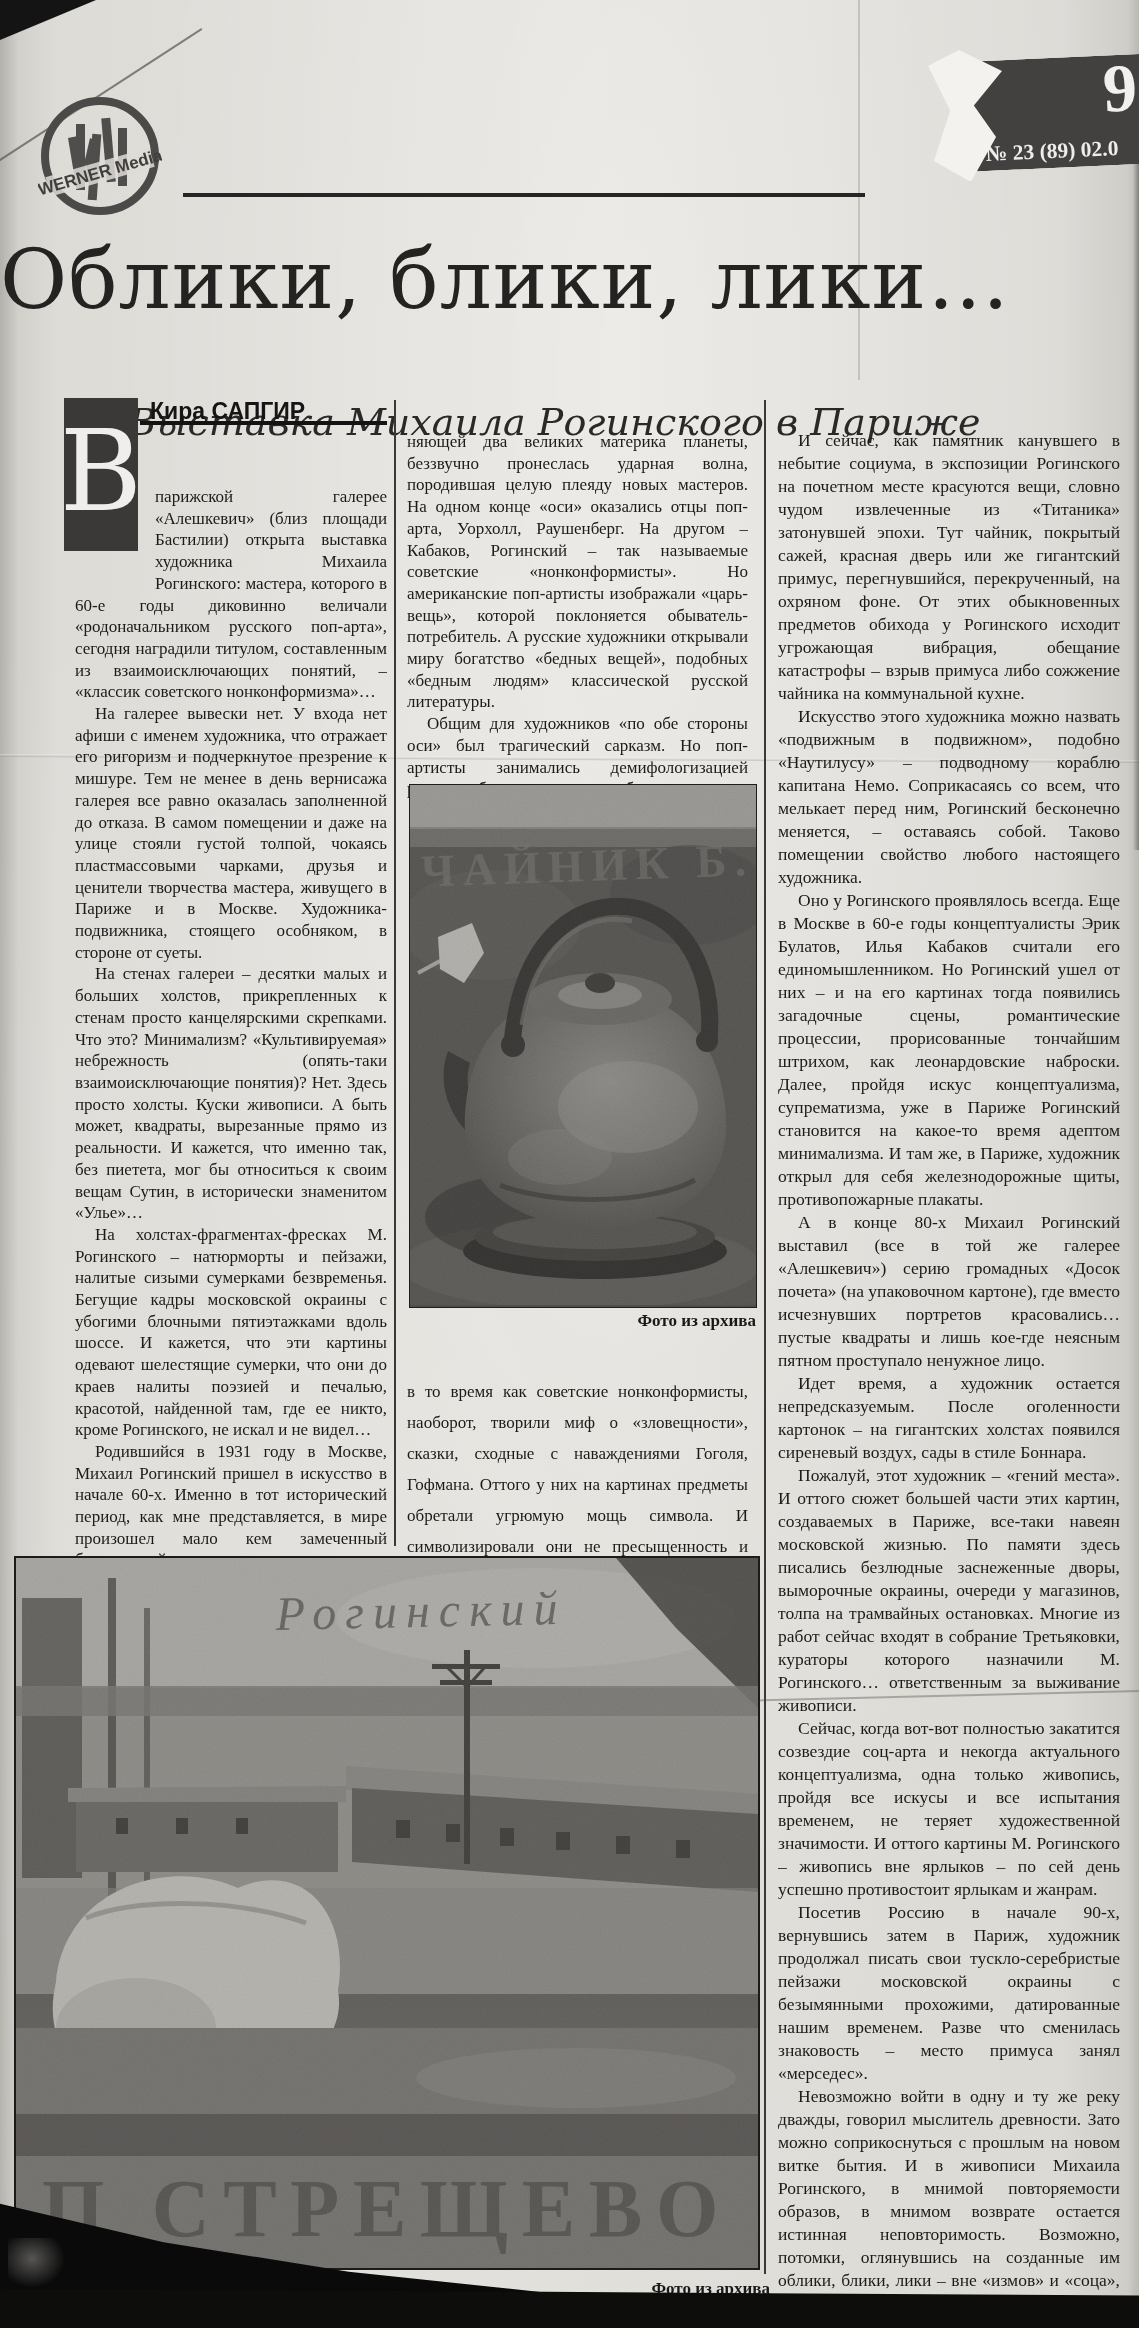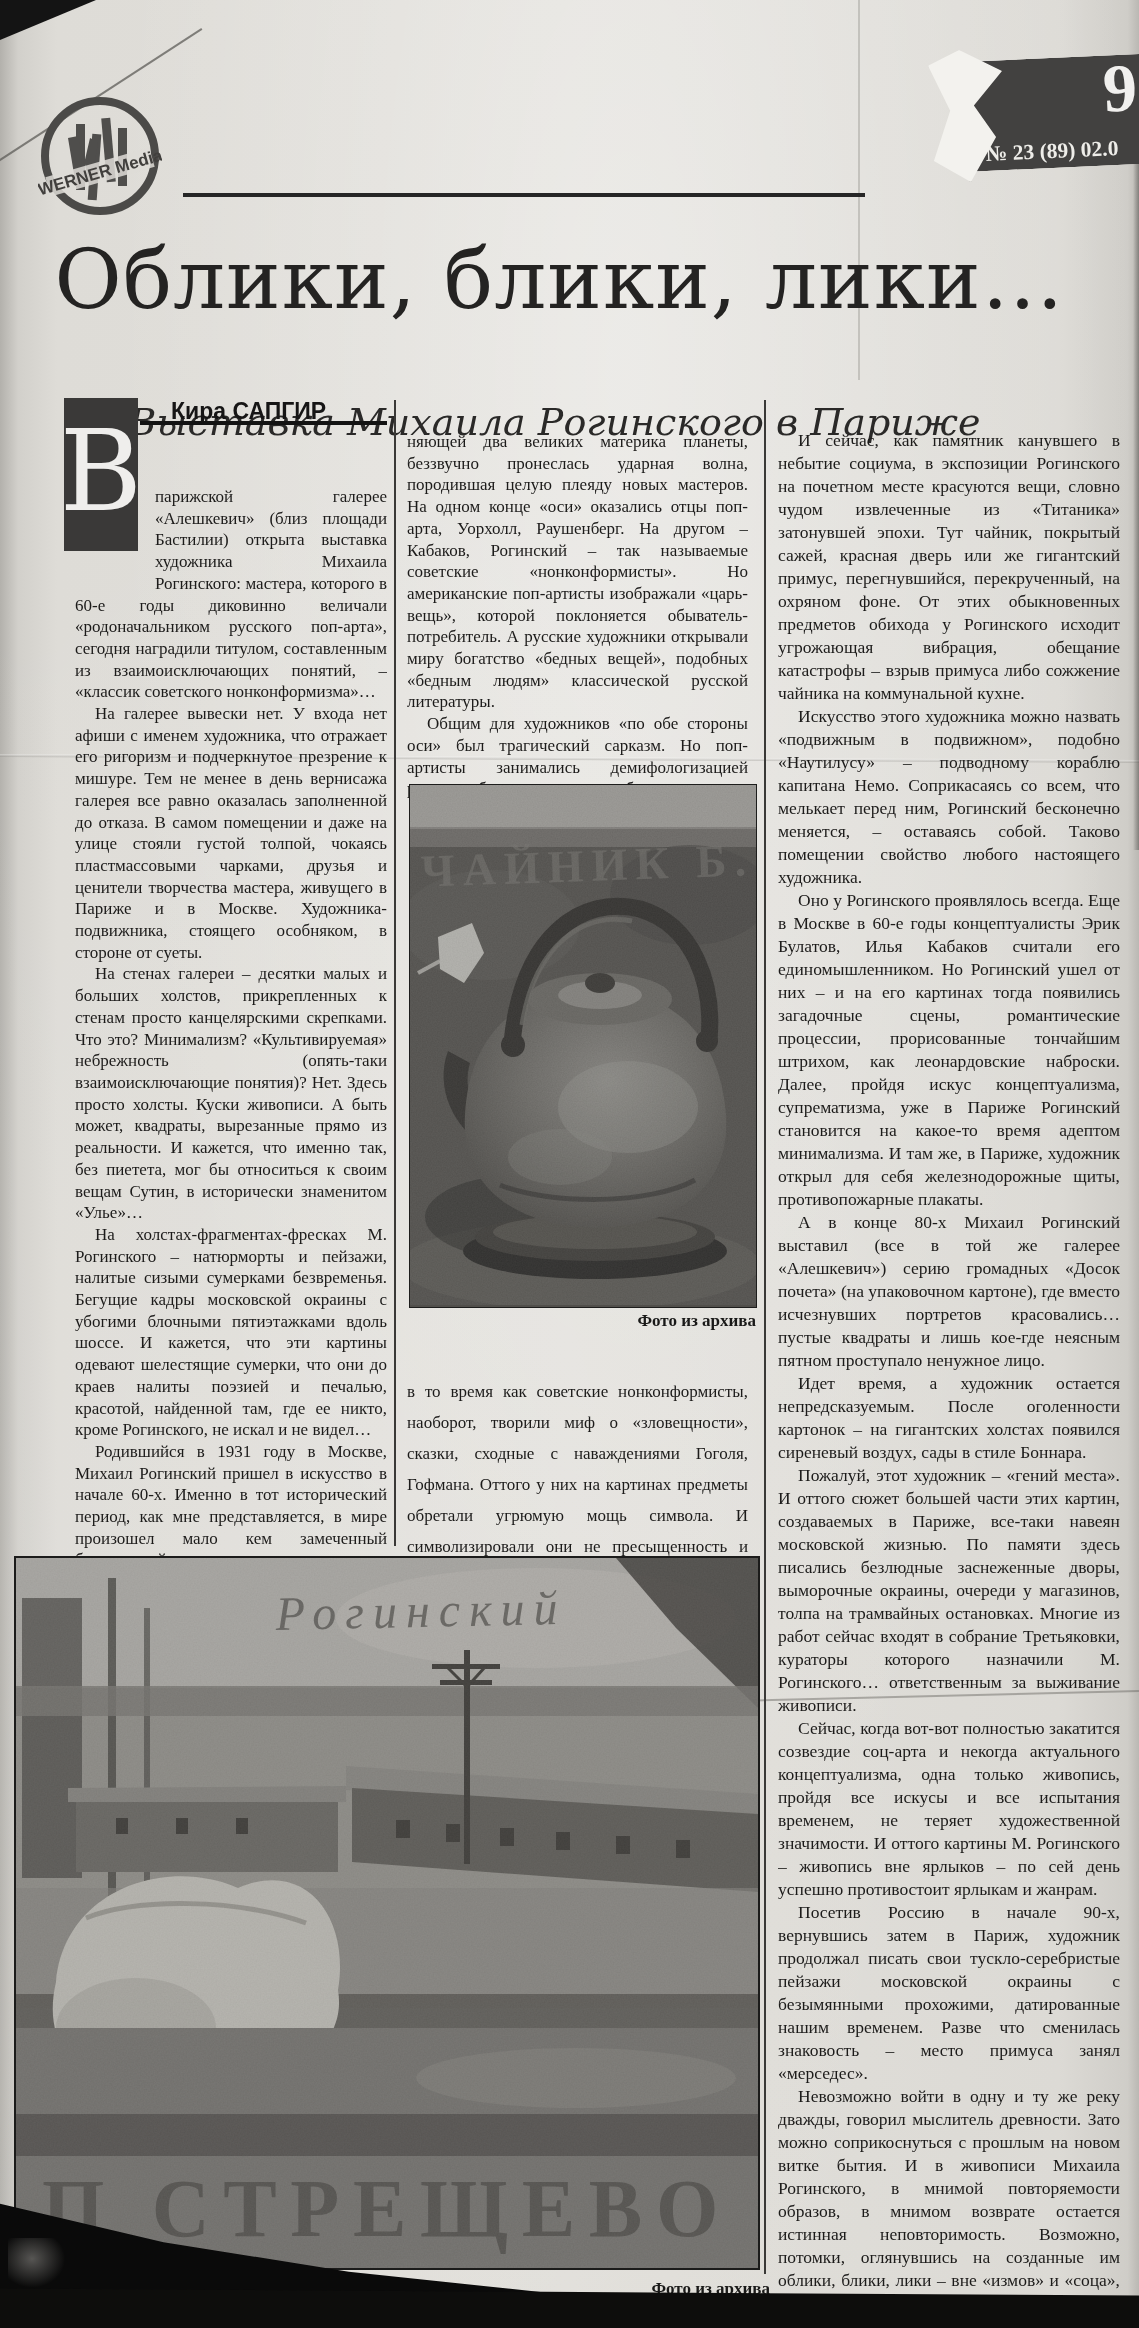--- a/index.html
+++ b/index.html
@@ -37,29 +37,29 @@
     transform:rotate(-2.6deg);overflow:hidden;
     clip-path:polygon(15% 0,100% 0,100% 100%,11% 100%,3% 76%,13% 52%,4% 26%);}
   #page-num{position:absolute;right:14px;top:-6px;color:#f1f0ee;font-weight:bold;font-size:68px;}
   #issue-line{position:absolute;left:32px;bottom:4px;color:#eeede9;font-weight:bold;
     font-size:21.5px;white-space:nowrap;}
   #torn-patch{position:absolute;left:928px;top:50px;width:74px;height:132px;background:#f3f2ee;
     clip-path:polygon(42% 0,100% 16%,62% 42%,92% 66%,58% 100%,8% 84%,30% 46%,0 12%);
     box-shadow:2px 3px 4px rgba(0,0,0,.35);}
 
   
-  #headline{position:absolute;left:0;right:20px;top:232px;text-align:center;
+  #headline{position:absolute;left:0;right:20px;top:232px;
     font-size:82px;font-weight:500;color:#242322;letter-spacing:1px;
     font-family:"DejaVu Serif","Liberation Serif",serif;}
   #subheadline{position:absolute;left:0;right:30px;top:352px;text-align:center;
     font-style:italic;font-size:38px;color:#2a2928;font-family:"DejaVu Serif","Liberation Serif",serif;margin-top:48px;}
 
   
   #byline{position:absolute;left:150px;top:398px;font-family:"Liberation Sans",sans-serif;
-    font-weight:bold;font-size:23px;color:#161515;margin-left:21px;}
+    font-weight:bold;font-size:23px;color:#161515;}
   #byline-rule{position:absolute;left:140px;top:421px;width:247px;height:3.5px;background:#131313;}
   #dropbox{position:absolute;left:64px;top:398px;width:74px;height:153px;background:#3a3938;
     display:flex;align-items:center;justify-content:center;}
   #dropbox span{color:#efeeec;font-size:112px;line-height:1;font-family:"DejaVu Serif",serif;
     transform:translateY(-4px);}
 
   
   .bodycol{position:absolute;text-align:justify;color:#1c1b1a;overflow:hidden;margin-top:31px;}
   .bodycol p{margin:0;text-indent:20px;}
   .bodycol p.nip{text-indent:0;}

